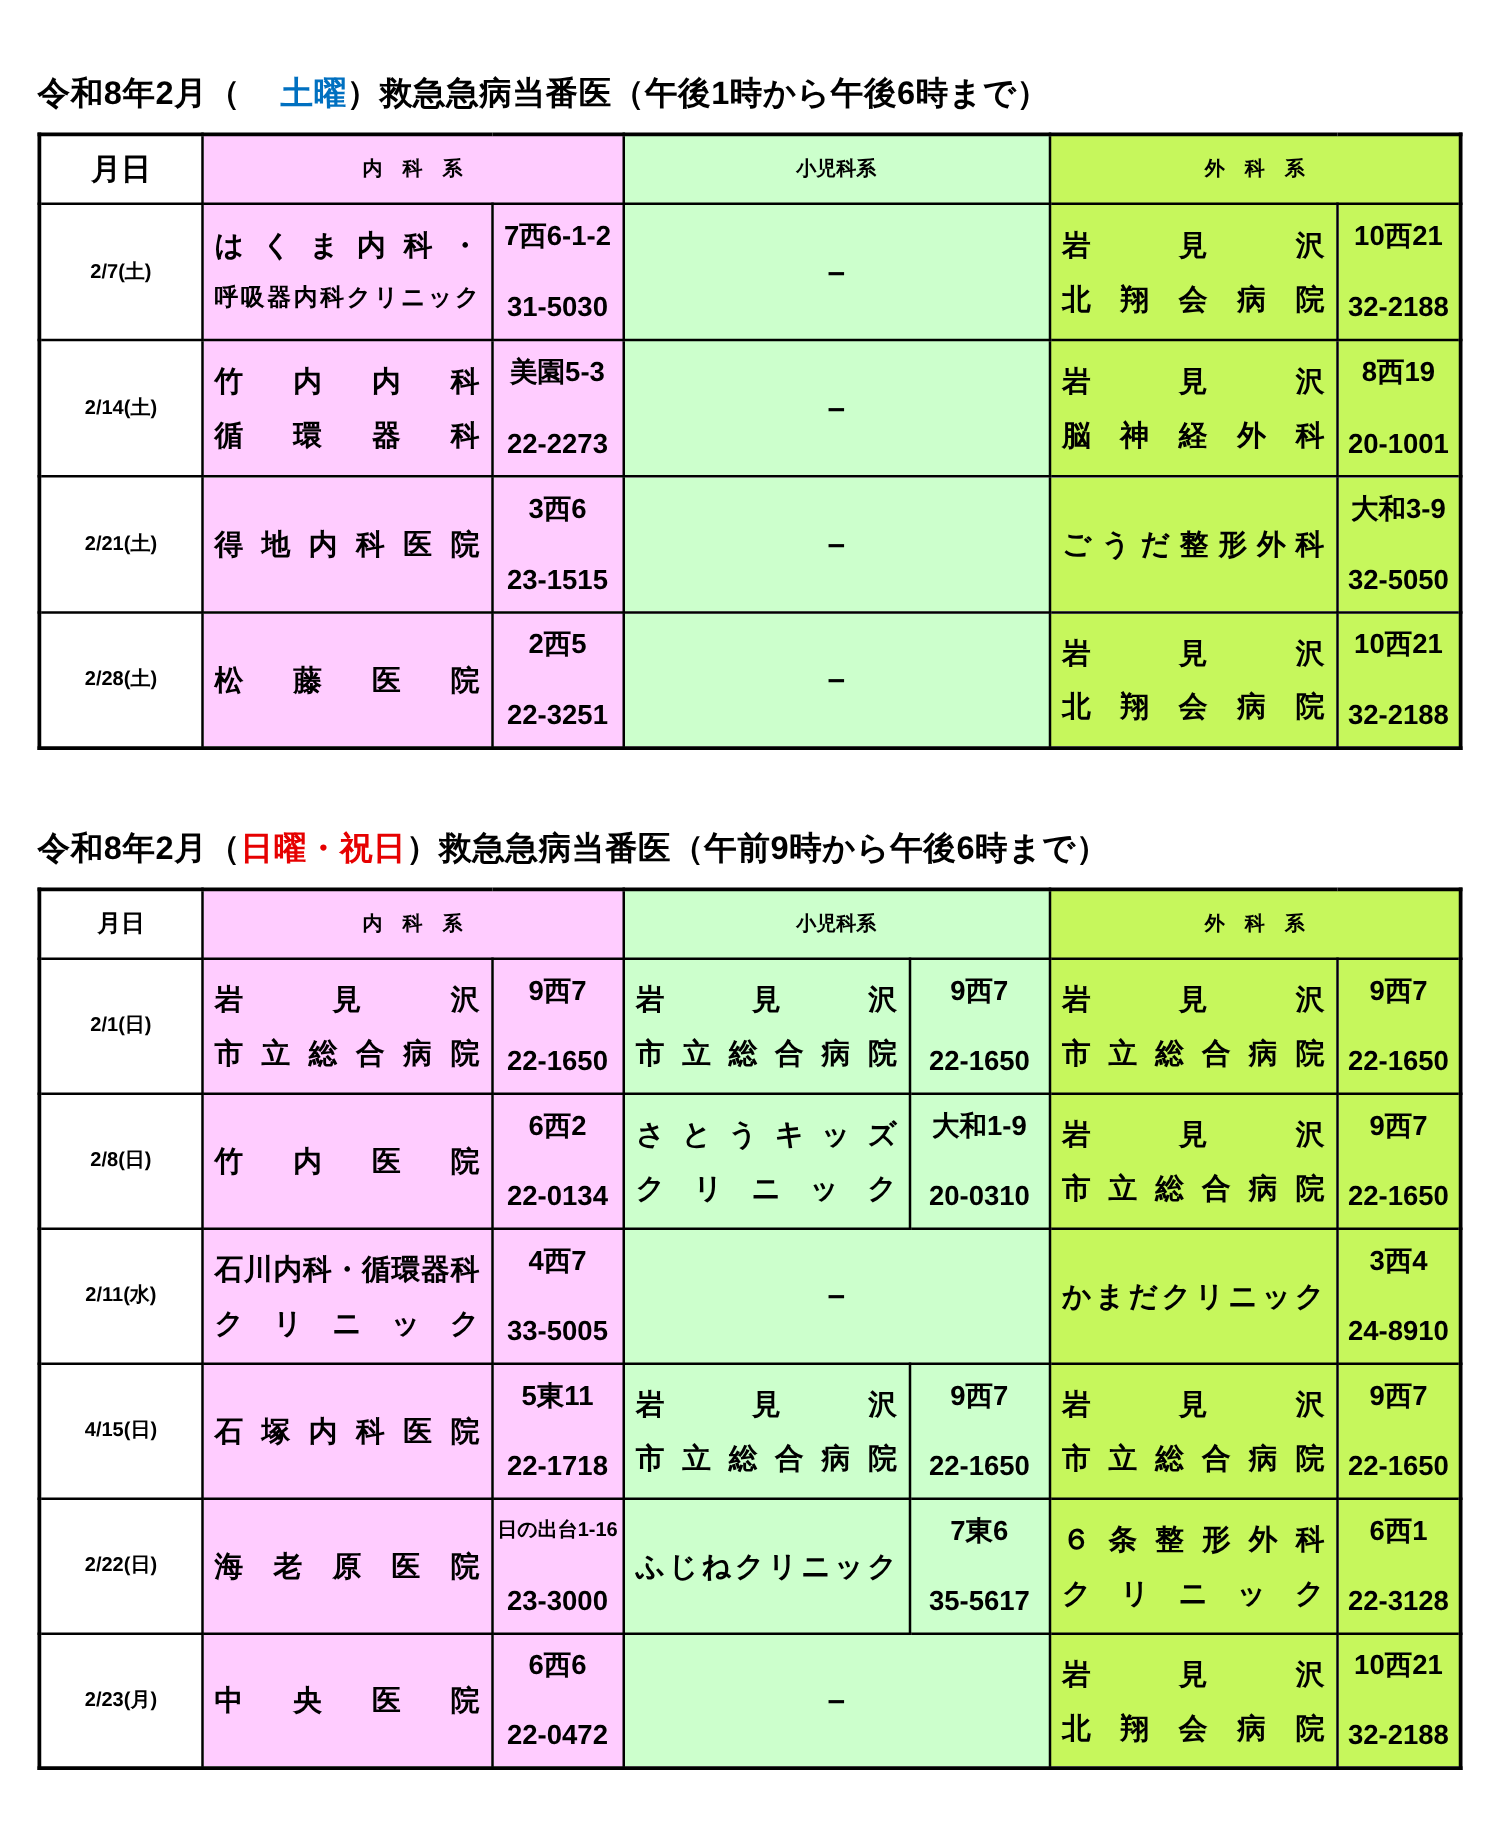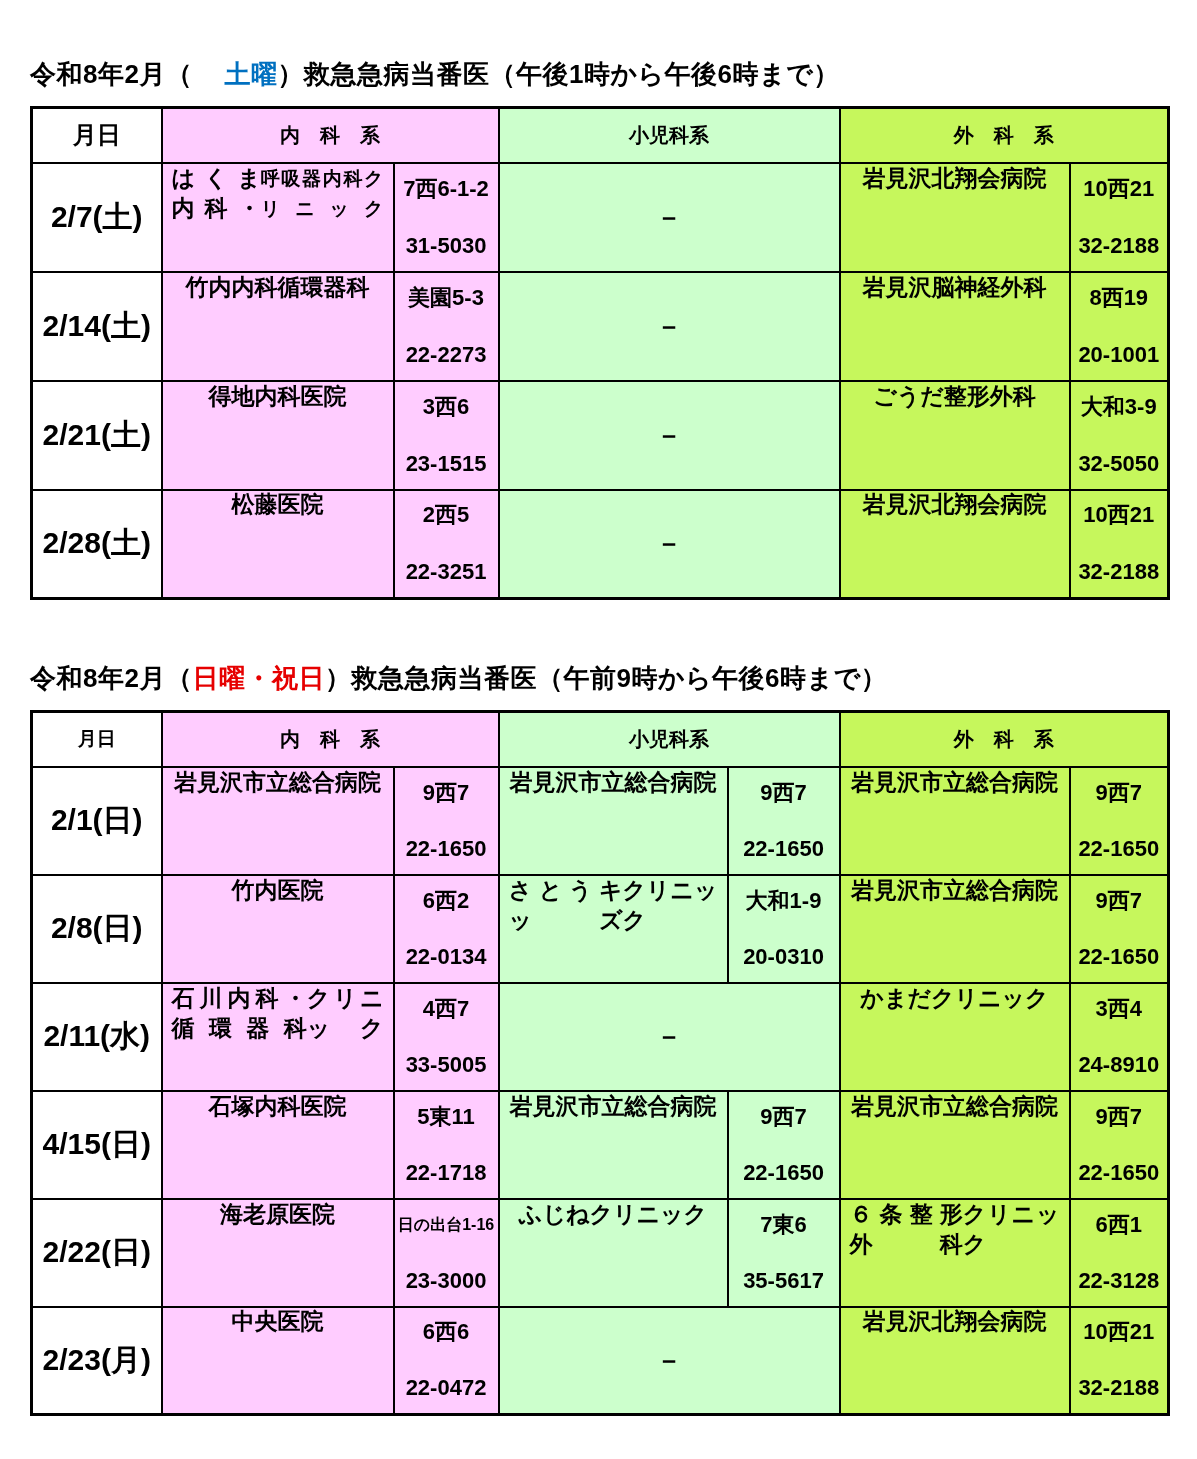--- a/index.html
+++ b/index.html
@@ -12,33 +12,33 @@
   .hl-blue{color:#0070C0;margin-left:32px;}
   .hl-red{color:#E60000;}
   table.sched{
     border-collapse:collapse;table-layout:fixed;width:1137px;
     margin:16px 0 0 30px;border:3px solid #000;
   }
   table.sched td,table.sched th{border:2px solid #000;padding:0;overflow:hidden;vertical-align:middle;}
   tr.hd{height:55px;}
   .t1 tr.row{height:109px;}
   .t2 tr.row{height:108px;}
-  th.h{font-size:20px;font-weight:700;text-align:center;}
+  th.h{font-size:16px;font-weight:700;text-align:center;}
   th.h-date{font-size:24px;font-weight:700;text-align:center;background:#fff;}
   .t2 th.h-date{font-size:19px;}
   .pink{background:#FFCCFF;}
   .green{background:#CCFFCC;}
   .lime{background:#C6F75C;margin-left:16px;}
   td.date{
-    background:#fff;text-align:center;font-size:30px;
+    background:#fff;text-align:center;font-size:16px;
     border-top:1px dotted #000;border-bottom:1px dotted #000;
   }
   .nm{
-    box-sizing:border-box;height:105px;display:flex;flex-direction:row;
-    justify-content:center;row-gap:13px;padding:0 9px;font-family:Liberation Mono, monospace;
+    box-sizing:border-box;height:105px;display:flex;flex-direction:column;
+    justify-content:center;row-gap:13px;padding:0 9px;
   }
   .t2 .nm{height:104px;}
   .line{
     font-size:23px;line-height:30px;
     text-align:justify;text-align-last:justify;text-justify:inter-character;
   }
   .line.small{font-size:19px;}
   .line:empty{display:none;}
   .ct{
     box-sizing:border-box;height:105px;display:flex;flex-direction:column;

